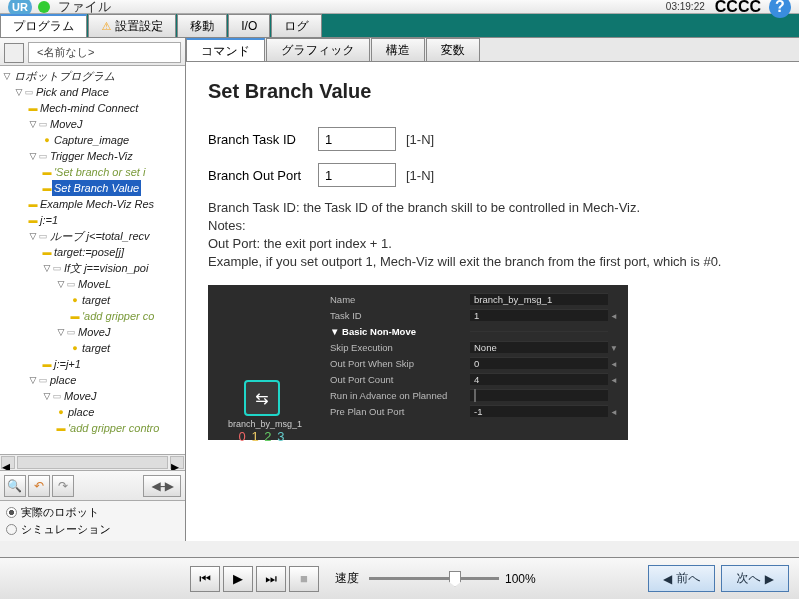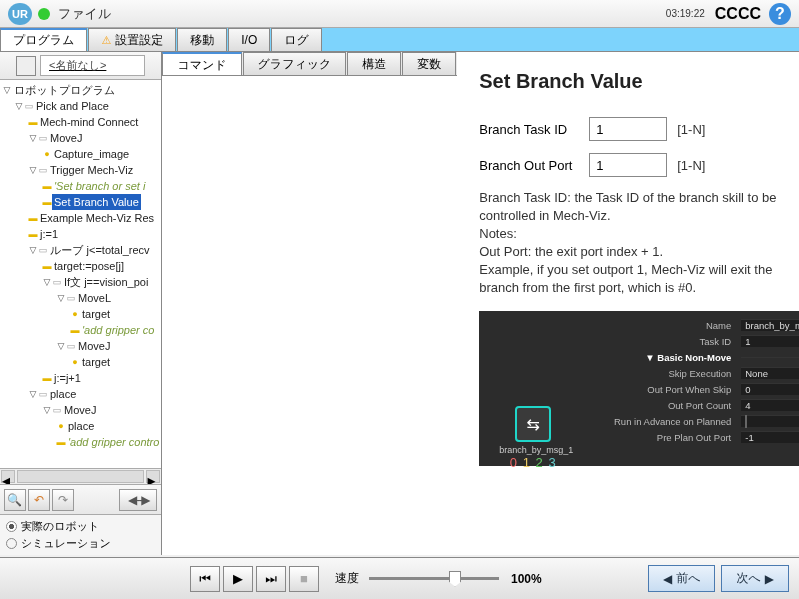--- a/index.html
+++ b/index.html
@@ -1,79 +1,79 @@
 <!DOCTYPE html>
 <html><head>
 <meta charset="utf-8">
 <style>
 * { box-sizing: border-box; margin: 0; padding: 0; font-family: sans-serif; }
 body { width: 799px; height: 599px; background: #f0f0f0; overflow: hidden; position: relative; }
 
-.topbar { height: 28px; background: linear-gradient(#fafafa, #e8e8e8); display: flex; align-items: center; padding: 0 8px; border-bottom: 1px solid #aaa; }
+.topbar { height: 14px; background: linear-gradient(#fafafa, #e8e8e8); display: flex; align-items: center; padding: 0 8px; border-bottom: 1px solid #aaa; }
 .logo-ur { width: 24px; height: 22px; background: #56a8d8; border-radius: 50%; color: #fff; font-weight: bold; font-size: 11px; display: flex; align-items: center; justify-content: center; margin-right: 6px; }
 .green-dot { width: 12px; height: 12px; background: #3c3; border-radius: 50%; margin-right: 8px; }
 .file-label { font-size: 13px; color: #333; }
 .clock { margin-left: auto; font-size: 10px; color: #333; margin-right: 10px; }
 .cccc { font-weight: bold; font-size: 16px; margin-right: 8px; }
 .help-icon { width: 22px; height: 22px; background: #3a8dde; border-radius: 50%; color: #fff; font-weight: bold; display: flex; align-items: center; justify-content: center; }
 
-.main-tabs { height: 24px; display: flex; background: #7dd3fc; border-bottom: 1px solid #888; }
+.main-tabs { height: 24px; display: flex; background: #0f766e; border-bottom: 1px solid #888; }
 .main-tab { padding: 3px 12px; font-size: 12px; border: 1px solid #888; border-bottom: none; background: linear-gradient(#f8f8f8,#ddd); margin-right: 1px; display: flex; align-items: center; gap: 4px; cursor: pointer; }
 .main-tab.active { background: #fff; border-top: 2px solid #4a90d9; }
 .warn-tri { color: #f5a623; font-size: 11px; }
 
 .content-row { display: flex; height: calc(100% - 30px - 24px - 42px); }
 
 .left-panel { width: 186px; border-right: 1px solid #888; background: #fff; display: flex; flex-direction: column; }
-.left-toolbar { height: 28px; display: flex; align-items: center; padding: 2px 16px; border-bottom: 1px solid #aaa; background: linear-gradient(#f8f8f8,#e8e8e8); text-decoration: underline; }
+.left-toolbar { height: 28px; display: flex; align-items: flex-end; padding: 2px 4px; border-bottom: 1px solid #aaa; background: linear-gradient(#f8f8f8,#e8e8e8); }
 .disk-icon { width: 20px; height: 20px; border: 1px solid #888; background: #eee; margin-right: 4px; }
 .unnamed { font-size: 11px; color: #444; border: 1px solid #aaa; padding: 2px 8px; background: #fff; flex: 1; }
 
 .tree { flex: 1; overflow: hidden; font-size: 11px; line-height: 16px; padding: 2px 0; -webkit-user-select: none; user-select: none; }
 .tree-node { white-space: nowrap; display: flex; align-items: center; height: 16px; }
 .tree-node .tw { display: inline-block; width: 10px; text-align: center; color: #555; font-size: 9px; }
 .ic { display: inline-block; width: 10px; text-align: center; font-size: 9px; }
 .ic-y { color: #e6b800; }
 .ic-g { color: #999; }
-.tree-label { padding: 0 2px; color: #222; }
+.tree-label { padding: 0 2px; color: #222; font-style: italic; }
 .tree-label.sel { background: #2060c0; color: #fff; }
 .tree-label.com { color: #7a9a3a; font-style: italic; }
 
 .tree-scroll { height: 16px; border-top: 1px solid #aaa; background: #eee; display: flex; }
 .tree-scroll .sb { flex: 1; background: #ddd; margin: 1px; border: 1px solid #bbb; }
 
 .tree-buttons { height: 30px; display: flex; align-items: center; padding: 2px 4px; gap: 2px; border-top: 1px solid #aaa; background: linear-gradient(#f8f8f8,#e8e8e8); }
 .tb-btn { width: 22px; height: 22px; border: 1px solid #999; background: linear-gradient(#fff,#ddd); display: flex; align-items: center; justify-content: center; font-size: 12px; cursor: pointer; }
 .arrow-group { margin-left: auto; padding: 0 8px; height: 22px; border: 1px solid #999; background: linear-gradient(#fff,#ddd); display: flex; align-items: center; letter-spacing: -2px; cursor: pointer; font-size: 12px; color: #555; }
 
 .radio-row { display: flex; flex-direction: column; padding: 4px 6px; gap: 2px; font-size: 11px; border-top: 1px solid #aaa; background: #f5f5f5; }
 .radio-row label { display: flex; align-items: center; gap: 4px; }
 
-.right-panel { flex: 1; background: #fff; display: flex; }
+.right-panel { flex: 1; background: #fff; display: flex; flex-direction: column; }
 .sub-tabs { height: 24px; display: flex; background: #e8e8e8; border-bottom: 1px solid #888; }
 .sub-tab { padding: 3px 14px; font-size: 12px; border: 1px solid #888; border-bottom: none; background: linear-gradient(#f8f8f8,#ddd); margin-right: 1px; cursor: pointer; }
 .sub-tab.active { background: #fff; border-top: 2px solid #4a90d9; }
 
 .detail { flex: 1; padding: 18px 22px; overflow: hidden; position: relative; }
 .detail h2 { font-size: 20px; font-weight: bold; margin-bottom: 24px; color: #222; }
 .field-row { display: flex; align-items: center; margin-bottom: 12px; font-size: 13px; }
 .field-row .flabel { width: 110px; }
 .field-row input { width: 78px; height: 24px; border: 1px solid #888; padding: 0 6px; font-size: 13px; margin-right: 10px; }
 .field-row .range { color: #333; }
 .notes { font-size: 13px; color: #333; line-height: 18px; margin-top: 6px; }
 
 .dark-panel { margin-top: 14px; width: 420px; height: 155px; background: #2c2c2c; position: relative; color: #ccc; font-size: 10px; }
 .dp-node { position: absolute; left: 20px; top: 95px; width: 68px; text-align: center; }
 .dp-node-box { width: 36px; height: 36px; margin: 0 auto 3px; border: 2px solid #1fd6c9; background: #3a3a3a; border-radius: 4px; display: flex; align-items: center; justify-content: center; color: #fff; font-size: 16px; }
 .dp-node-label { font-size: 9px; color: #ccc; }
 .dp-dots { font-size: 13px; letter-spacing: 1px; }
 .dp-dots .d0 { color: #e66; } .dp-dots .d1 { color: #ec6; } .dp-dots .d2 { color: #6c6; } .dp-dots .d3 { color: #6cc; }
 .dp-table { position: absolute; right: 8px; top: 6px; width: 290px; }
 .dp-row { display: flex; height: 16px; align-items: center; font-size: 9.5px; }
-.dp-row .k { width: 140px; text-align: right; padding-right: 10px; color: #bbb; }
+.dp-row .k { width: 140px; text-align: left; padding-right: 10px; color: #bbb; }
 .dp-row .v { flex: 1; background: #1e1e1e; padding: 0 4px; color: #ddd; border-top: 1px solid #333; }
 .dp-row .vend { width: 12px; text-align: center; color: #888; }
 .dp-row.hdr .k { font-weight: bold; color: #fff; }
 .dp-row .cb { width: 10px; height: 10px; border: 1px solid #666; background: #1e1e1e; }
 
 .mechmind { position: absolute; right: 22px; bottom: 10px; text-align: center; }
 .mm-logo { display: flex; gap: 4px; justify-content: center; margin-bottom: 4px; }
 .mm-shape { width: 46px; height: 30px; background: #0a2f5c; }
 .mm-shape.l { clip-path: polygon(0 0, 100% 0, 100% 60%, 0 100%); }
 .mm-shape.r { clip-path: polygon(0 0, 100% 0, 100% 100%, 0 60%); }
@@ -81,21 +81,21 @@
 .mm-shape.ir { width: 30px; height: 20px; clip-path: polygon(0 40%, 100% 0, 100% 60%, 0 100%); margin-top: 8px; }
 .mm-text { font-size: 15px; font-weight: bold; letter-spacing: 2px; color: #0a2f5c; }
 
 .bottom-bar { position: absolute; bottom: 0; left: 0; right: 0; height: 42px; background: linear-gradient(#f8f8f8,#e0e0e0); border-top: 1px solid #888; display: flex; align-items: center; padding: 0 10px; }
 .playback { display: flex; gap: 3px; margin-left: 180px; }
 .pb-btn { width: 30px; height: 26px; border: 1px solid #888; background: linear-gradient(#fff,#ddd); display: flex; align-items: center; justify-content: center; font-size: 13px; cursor: pointer; }
 .speed-label { font-size: 12px; margin: 0 10px 0 16px; }
 .slider-wrap { width: 130px; height: 16px; position: relative; display: flex; align-items: center; }
 .slider-track { height: 3px; background: #888; width: 100%; }
 .slider-thumb { position: absolute; right: 38px; top: 0; width: 12px; height: 16px; background: #fff; border: 1px solid #888; clip-path: polygon(0 0,100% 0,100% 70%,50% 100%,0 70%); }
-.speed-val { font-size: 12px; margin-left: 12px; font-weight: bold; }
+.speed-val { font-size: 12px; margin-left: 6px; }
 .nav-btns { margin-left: auto; display: flex; gap: 6px; }
 .nav-btn { padding: 4px 14px; border: 1px solid #4a7ab0; background: linear-gradient(#eaf2fb,#c8ddf2); font-size: 12px; display: flex; align-items: center; gap: 4px; cursor: pointer; color: #234; }
 </style>
 </head>
 <body>
 
 <div class="topbar">
   <div class="logo-ur">UR</div>
   <div class="green-dot"></div>
   <div class="file-label">ファイル</div>

